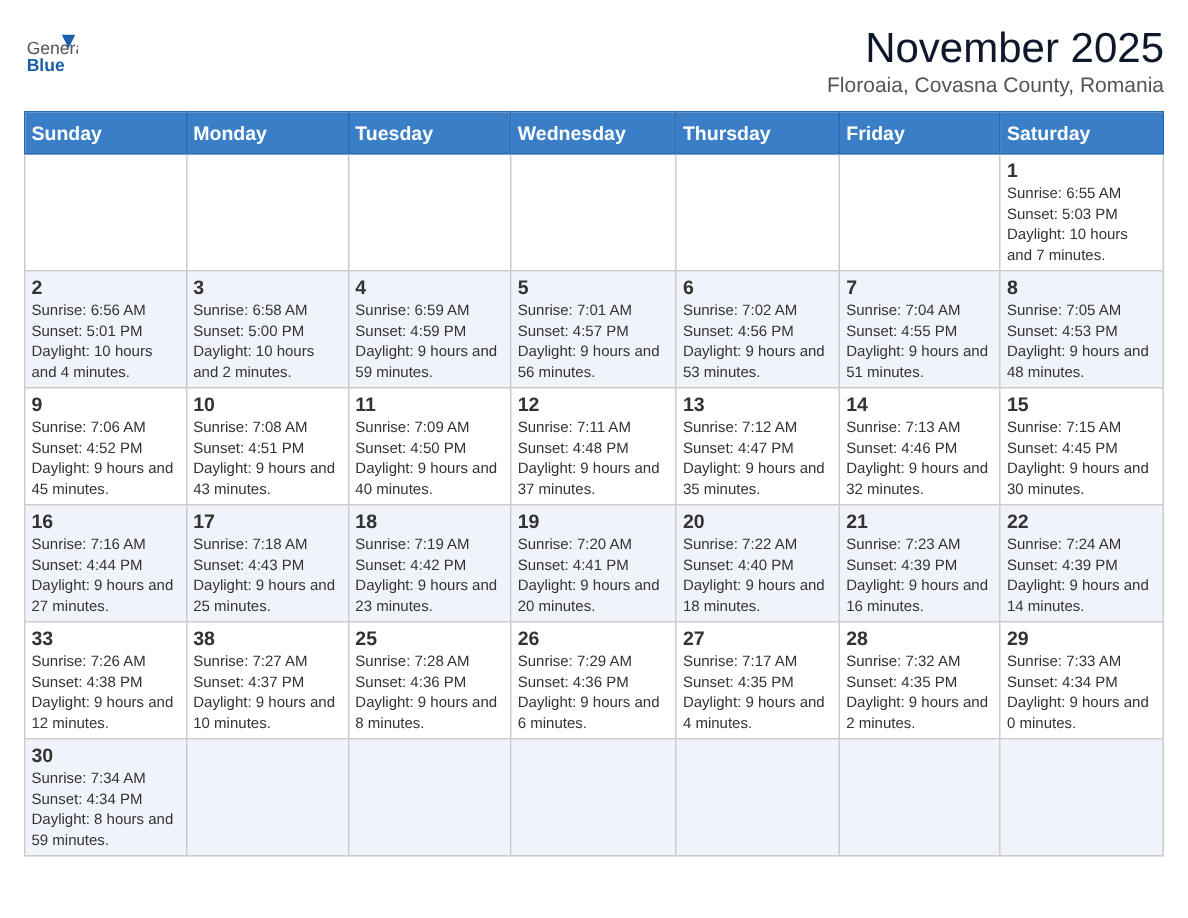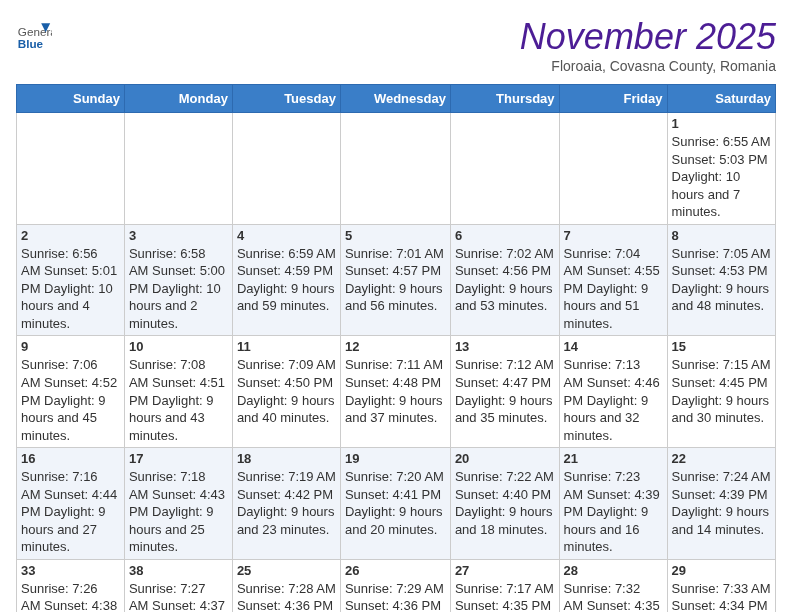--- a/index.html
+++ b/index.html
@@ -22,60 +22,59 @@
       gap: 4px;
     }
     .logo-icon {
       width: 36px;
       height: 36px;
     }
     .title-area {
       text-align: right;
     }
     .month-title {
-      font-size: 36px;
-      color: #4c1d95;
+      font-size: 28px;
+      color: #0f172a;
       font-weight: normal;
-      font-style: italic;
     }
     .subtitle {
       font-size: 14px;
       color: #555;
       margin-left: 10px;
     }
     .calendar {
       width: 100%;
       border-collapse: collapse;
       border: 1px solid #ccc;
     }
     .calendar th {
       background-color: #3a7ec8;
       color: #fff;
       font-size: 13px;
       font-weight: bold;
       padding: 6px 4px;
-      text-align: right;
+      text-align: left;
       border: 1px solid #2d6ab0;
     }
     .calendar td {
       border: 1px solid #ccc;
       vertical-align: top;
       padding: 3px 4px;
       font-size: 10px;
       color: #333;
       min-height: 70px;
       width: 113px;
     }
     .day-number {
       font-size: 13px;
       font-weight: bold;
       margin-bottom: 2px;
     }
     .day-info {
-      font-size: 13px;
+      font-size: 10px;
       line-height: 1.35;
       color: #333;
     }
     .empty-cell {
       background: #f9f9f9;
     }
     tr:nth-child(even) td {
       background-color: #f0f4fa;
     }
     tr:nth-child(odd) td {

